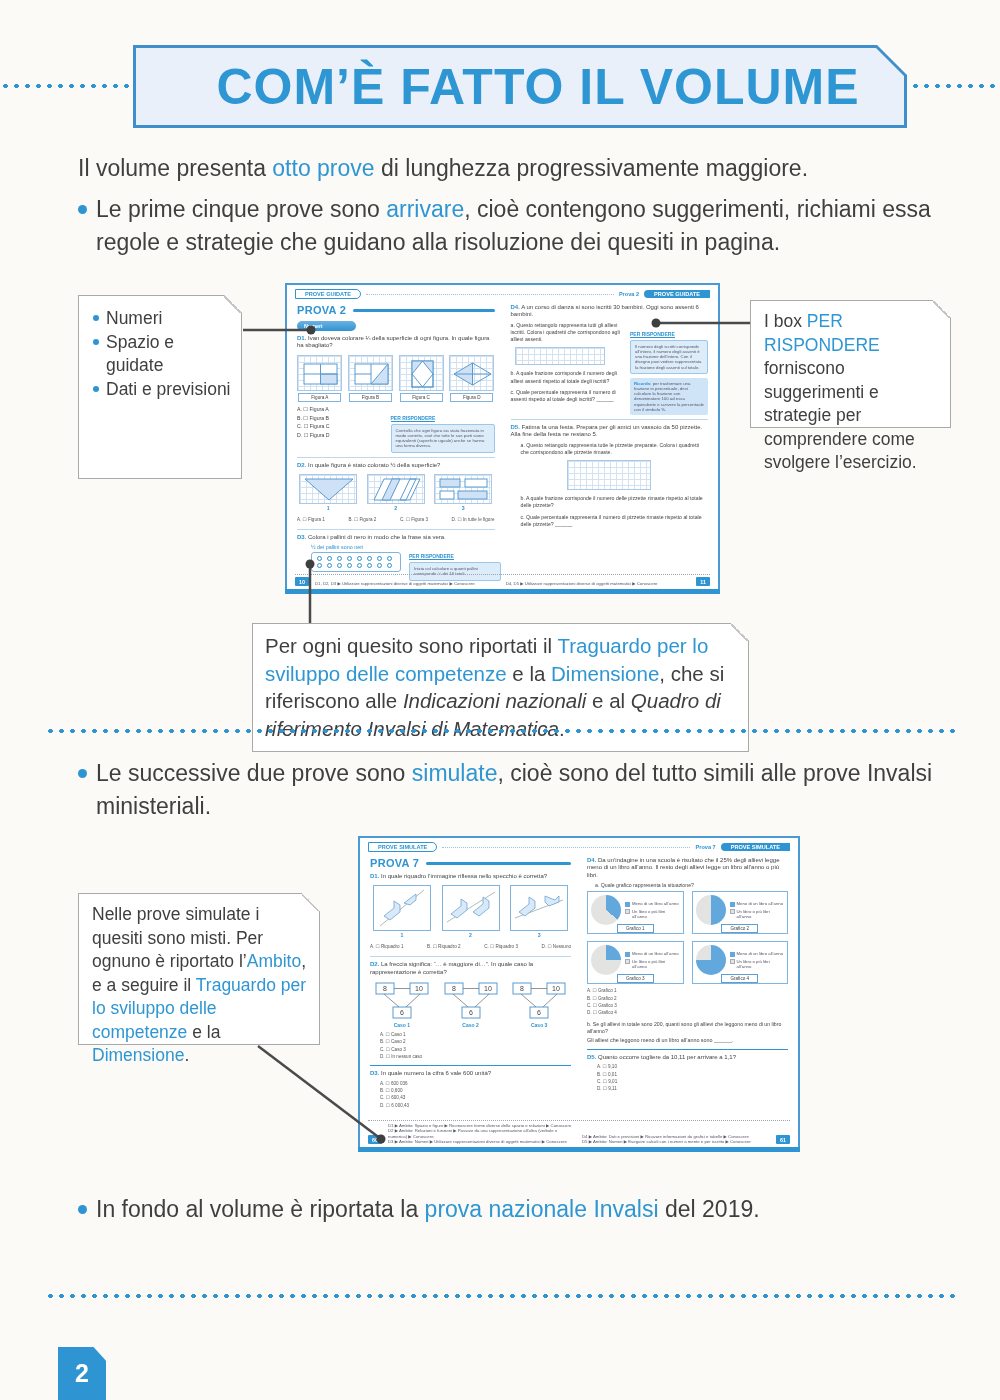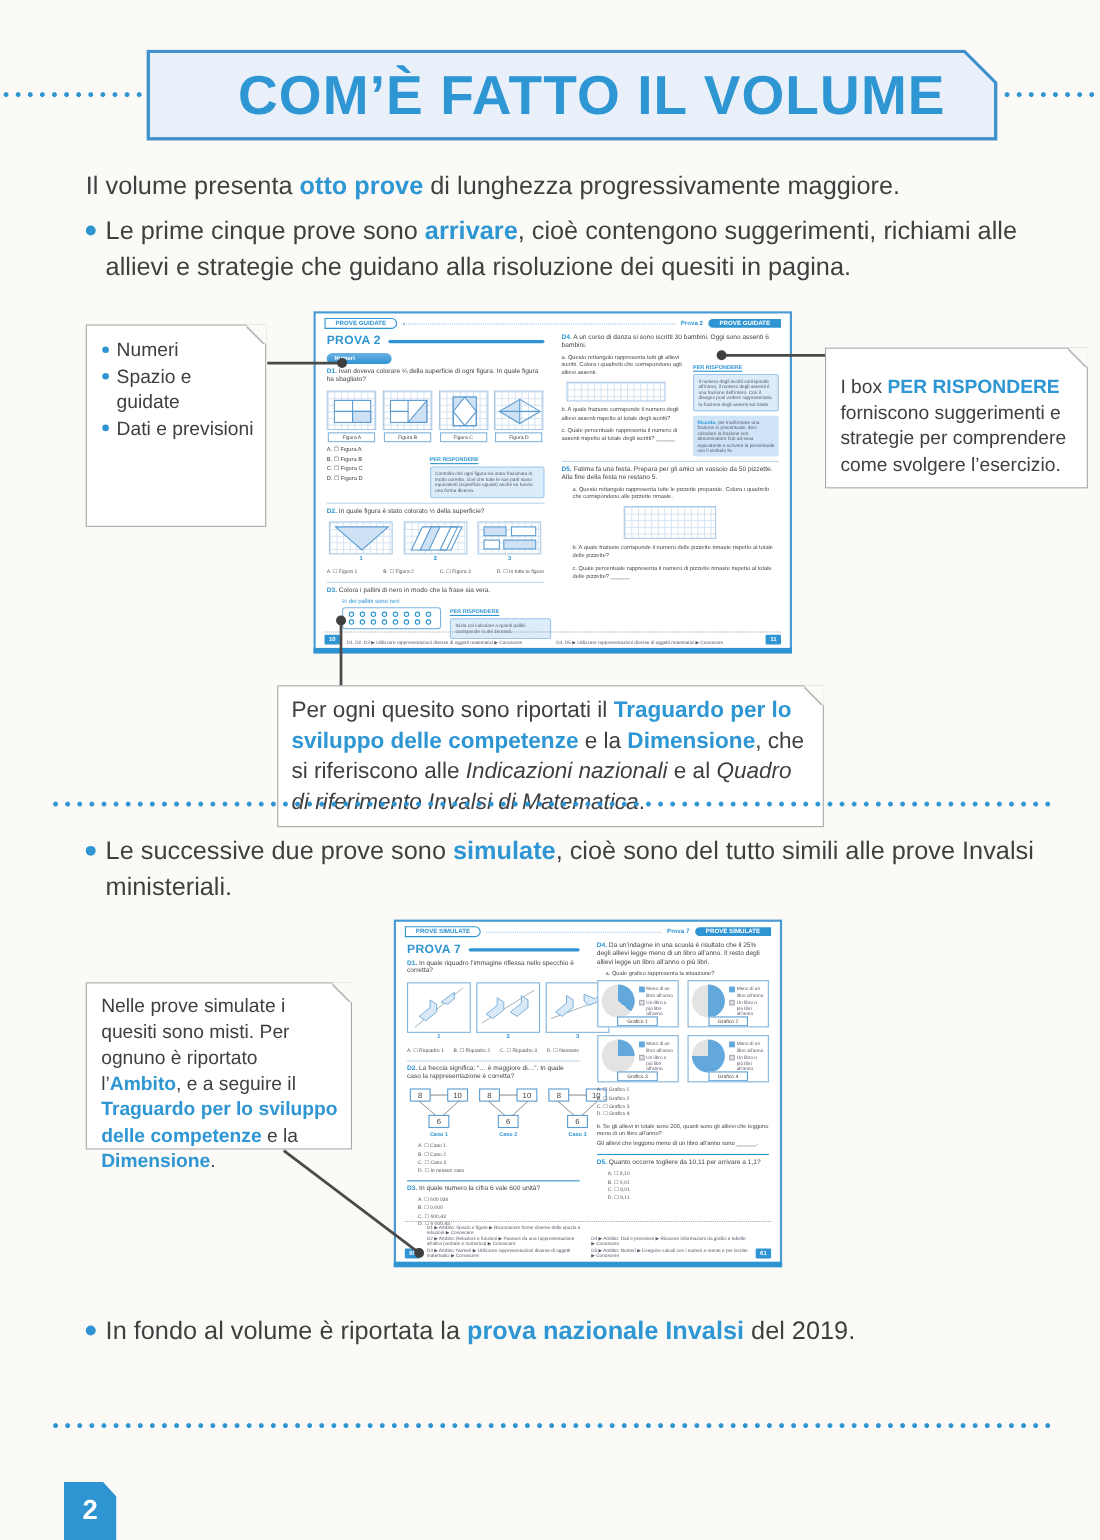--- a/index.html
+++ b/index.html
@@ -14,21 +14,21 @@
   .banner .b-fill{position:absolute;inset:3px;background:#eaf0f9;
     clip-path:polygon(0 0,calc(100% - 28px) 0,100% 28px,100% 100%,0 100%);}
   .banner .b-title{position:absolute;inset:0;display:flex;align-items:center;justify-content:center;
     font-size:50px;font-weight:bold;color:#2e96d3;letter-spacing:1px;padding-left:36px;}
   .dots{position:absolute;height:6px;background-image:radial-gradient(circle 2.3px at 50% 50%,#2e94d2 95%,transparent);
     background-size:11px 6px;background-repeat:repeat-x;}
   
   .para{position:absolute;left:78px;font-size:23px;line-height:33px;width:840px;}
   .bullet-item{position:absolute;left:78px;padding-left:18px;font-size:23px;line-height:33px;width:845px;}
   .bullet-item .bdot{position:absolute;left:0;top:12px;width:9px;height:9px;border-radius:50%;background:#2e94d2;}
-  .hl{color:#2e96d3;font-weight:bold;}
+  .hl{color:#2e96d3;font-weight:normal;}
   .it{font-style:italic;}
   
   .callout{position:absolute;background:#fff;border:1px solid #a9a9a9;box-sizing:border-box;}
   .fold{position:absolute;top:-1px;right:-1px;width:18px;height:18px;
     background:linear-gradient(to bottom left,#fbfaf6 0 50%,#c4c4c4 50% 58%,rgba(0,0,0,0) 58%);}
   .co-text{font-size:17.5px;line-height:23.5px;color:#3f3f3f;}
   .mini-bullets{margin:2px 0 0 0;padding:0;list-style:none;}
   .mini-bullets li{position:relative;padding-left:14px;}
   .mini-bullets li .mdot{position:absolute;left:1px;top:8px;width:6px;height:6px;border-radius:50%;background:#2e94d2;}
   .caption-box{font-size:20.5px;line-height:27.5px;}
@@ -112,21 +112,21 @@
   <div class="b-fill"></div>
   <div class="b-title">COM’È FATTO IL VOLUME</div>
 </div>
 
 <div class="para" style="top:152px;">
   <span>Il volume presenta </span><span class="hl">otto prove</span><span> di lunghezza progressivamente maggiore.</span>
 </div>
 
 <div class="bullet-item" style="top:193px;">
   <span class="bdot"></span>
-  <span>Le prime cinque prove sono </span><span class="hl">arrivare</span><span>, cioè contengono suggerimenti, richiami alle allievi e strategie che guidano alla risoluzione dei quesiti in pagina.</span>
+  <span>Le prime cinque prove sono </span><span class="hl">arrivare</span><span>, cioè contengono suggerimenti, richiami essa regole e strategie che guidano alla risoluzione dei quesiti in pagina.</span>
 </div>
 
 <div style="position:absolute;left:0;top:280px;width:1000px;height:440px;">
 
   <div class="spread" style="left:285px;top:3px;width:435px;height:311px;">
     <div class="shead">
       <span class="pill-out">PROVE GUIDATE</span>
       <span class="leader"></span>
       <span class="hprova">Prova 2</span>
       <span class="pill-fill">PROVE GUIDATE</span>
@@ -308,21 +308,21 @@
 
   <div class="callout" style="left:78px;top:15px;width:164px;height:184px;padding:9px 6px 0 13px;">
     <span class="fold"></span>
     <ul class="mini-bullets co-text">
       <li><span class="mdot"></span><span>Numeri</span></li>
       <li><span class="mdot"></span><span>Spazio e guidate</span></li>
       <li><span class="mdot"></span><span>Dati e previsioni</span></li>
     </ul>
   </div>
 
-  <div class="callout" style="left:750px;top:36px;width:239px;height:128px;padding:23px 10px 0 13px;">
+  <div class="callout" style="left:750px;top:20px;width:201px;height:128px;padding:9px 10px 0 13px;">
     <span class="fold"></span>
     <div class="co-text"><span>I box </span><span class="hl">PER RISPONDERE</span><span> forniscono suggerimenti e strategie per comprendere come svolgere l’esercizio.</span></div>
   </div>
 
   <div class="callout caption-box" style="left:252px;top:343px;width:497px;padding:8px 12px 9px 12px;">
     <span class="fold"></span>
     <span>Per ogni quesito sono riportati il </span><span class="hl">Traguardo per lo sviluppo delle competenze</span><span> e la </span><span class="hl">Dimensione</span><span>, che si riferiscono alle </span><span class="it">Indicazioni nazionali</span><span> e al </span><span class="it">Quadro di riferimento Invalsi di Matematica</span><span>.</span>
   </div>
 
   <svg class="overlay" width="1000" height="440" viewBox="0 0 1000 440">
@@ -337,21 +337,21 @@
 
 <div class="dots" style="left:45px;top:728px;width:910px;"></div>
 
 <div class="bullet-item" style="top:757px;">
   <span class="bdot"></span>
   <span>Le successive due prove sono </span><span class="hl">simulate</span><span>, cioè sono del tutto simili alle prove Invalsi ministeriali.</span>
 </div>
 
 <div style="position:absolute;left:0;top:830px;width:1000px;height:330px;">
 
-  <div class="spread" style="left:358px;top:6px;width:353px;height:316px;">
+  <div class="spread" style="left:358px;top:6px;width:442px;height:316px;">
     <div class="shead">
       <span class="pill-out">PROVE SIMULATE</span>
       <span class="leader"></span>
       <span class="hprova">Prova 7</span>
       <span class="pill-fill">PROVE SIMULATE</span>
     </div>
 
     <div class="cols" style="bottom:28px;">
 
       <div class="pcol">

